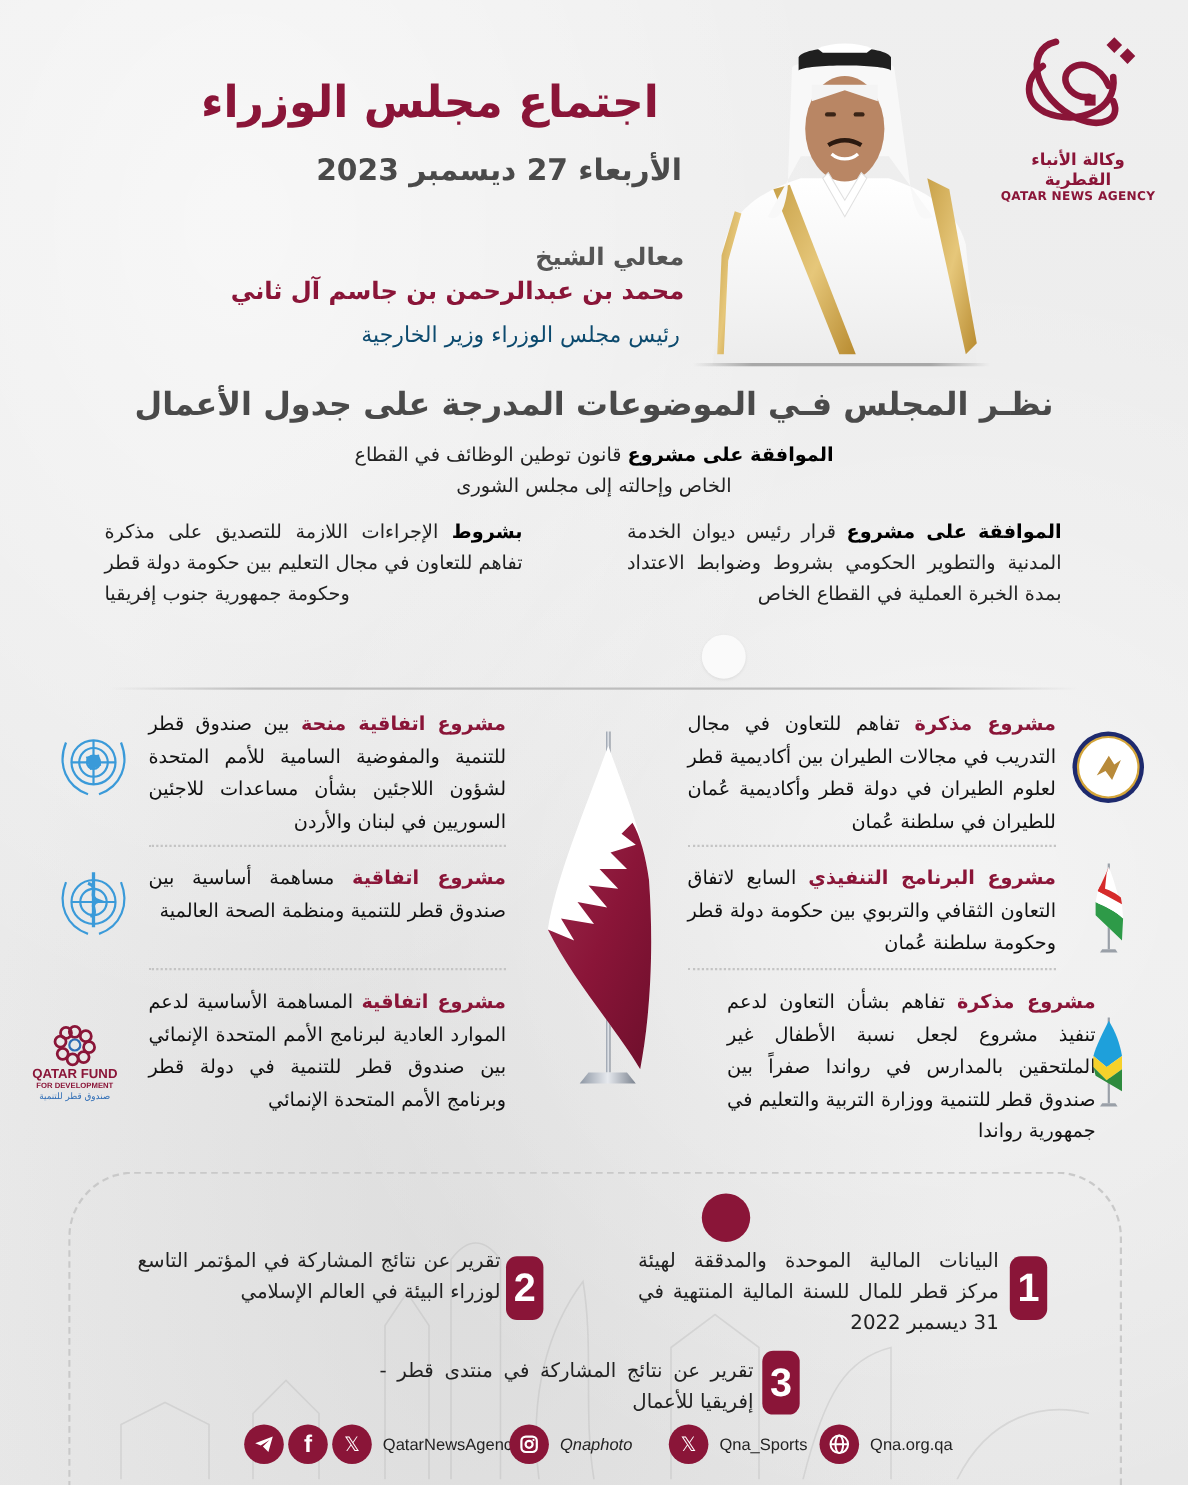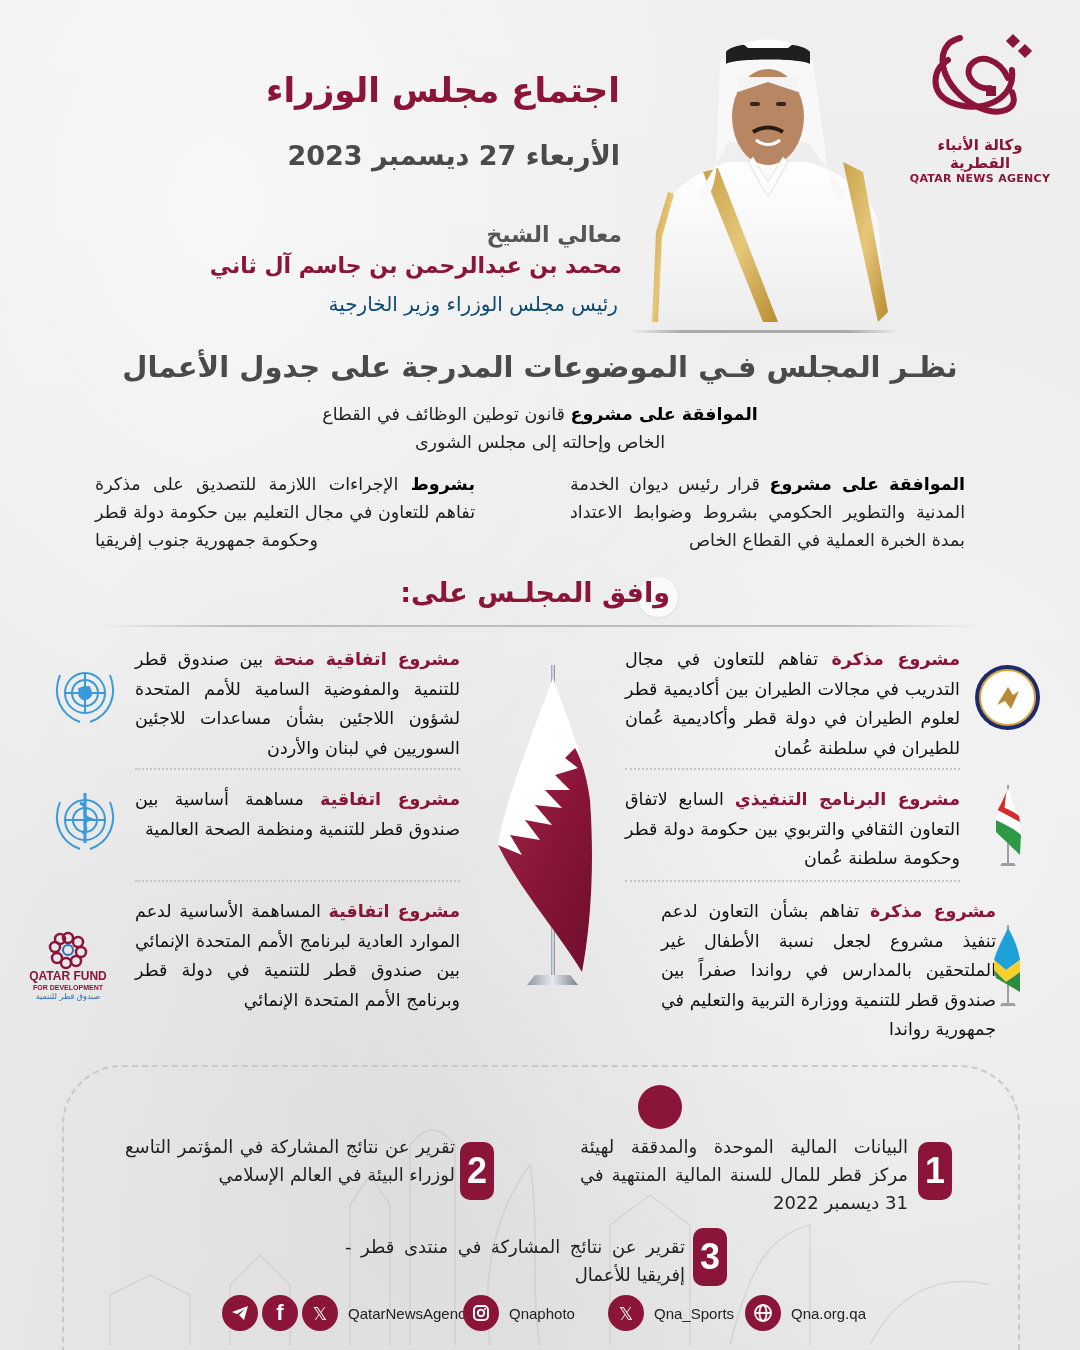--- a/index.html
+++ b/index.html
@@ -19,21 +19,21 @@
   }
   .abs { position: absolute; }
 
   
   .logo { left: 905px; top: 30px; width: 150px; height: 135px; text-align: center; }
   .logo svg { display: block; margin: 0 auto; }
   .logo .ar { font-size: 15px; font-weight: bold; color: #8a1538; margin-top: 16px; line-height: 18px; }
   .logo .en { font-size: 11px; font-weight: bold; color: #8a1538; letter-spacing: 0.3px; direction: ltr; line-height: 14px; }
 
   
-  .title { right: 460px; top: 70px; font-size: 34px; font-weight: bold; color: #8a1538; white-space: nowrap; }
+  .title { right: 481px; top: 70px; font-size: 40px; font-weight: bold; color: #8a1538; white-space: nowrap; }
   .date { right: 460px; top: 140px; font-size: 27px; font-weight: bold; color: #4a4a4a; white-space: nowrap; }
   .hon { right: 458px; top: 222px; font-size: 22px; font-weight: bold; color: #555; white-space: nowrap; }
   .pm-name { right: 458px; top: 253px; font-size: 22px; font-weight: bold; color: #8a1538; white-space: nowrap; }
   .pm-role { right: 462px; top: 292px; font-size: 20px; color: #0c4a6e; white-space: nowrap; }
 
   
   .portrait { left: 638px; top: 22px; width: 258px; height: 310px; overflow: hidden; }
   .portrait-line { left: 630px; top: 330px; width: 270px; height: 3px; background: linear-gradient(90deg, rgba(160,160,160,0), #a8a8a8 20%, #a8a8a8 80%, rgba(160,160,160,0)); }
 
   
@@ -148,21 +148,20 @@
 </p>
 <p class="abs para p-right">
   <b>الموافقة على مشروع</b><span> قرار رئيس ديوان الخدمة المدنية والتطوير الحكومي بشروط وضوابط الاعتداد بمدة الخبرة العملية في القطاع الخاص</span>
 </p>
 <p class="abs para p-left">
   <b>بشروط</b><span> الإجراءات اللازمة للتصديق على مذكرة تفاهم للتعاون في مجال التعليم بين حكومة دولة قطر وحكومة جمهورية جنوب إفريقيا</span>
 </p>
 
 <div class="abs approved-wrap">
   <div class="approved-circle"></div>
-  <h2 class="approved-h">وافق المجلـس على:</h2>
 </div>
 <div class="abs approved-line"></div>
 
 <div class="abs qflag">
   <svg width="115" height="340" viewBox="0 0 115 340">
     <defs>
       <linearGradient id="mar" x1="0" y1="0" x2="1" y2="1">
         <stop offset="0" stop-color="#9b2a4c"></stop>
         <stop offset="0.5" stop-color="#8a1538"></stop>
         <stop offset="1" stop-color="#6e0f2c"></stop>
@@ -312,21 +311,21 @@
       </svg>
   </span>
   <span class="s-ico">
     <span style="color:#fff;font-family:'Liberation Sans',sans-serif;font-weight:bold;font-size:22px;">f</span>
   </span>
   <span class="s-ico">
     <span style="color:#fff;font-family:'DejaVu Sans',sans-serif;font-size:18px;">𝕏</span>
   </span>
   <span class="s-lbl">QatarNewsAgency</span>
 </div>
-<div class="abs social" style="left:463px;">
+<div class="abs social" style="left:463px;font-style:italic;">
   <span class="s-ico">
     <svg width="18" height="18" viewBox="0 0 18 18">
         <rect x="2" y="2" width="14" height="14" rx="4" fill="none" stroke="#fff" stroke-width="2"></rect>
         <circle cx="9" cy="9" r="3.2" fill="none" stroke="#fff" stroke-width="2"></circle>
         <circle cx="13" cy="5" r="1" fill="#fff"></circle>
       </svg>
   </span>
   <span class="s-lbl">Qnaphoto</span>
 </div>
 <div class="abs social" style="left:608px;">

